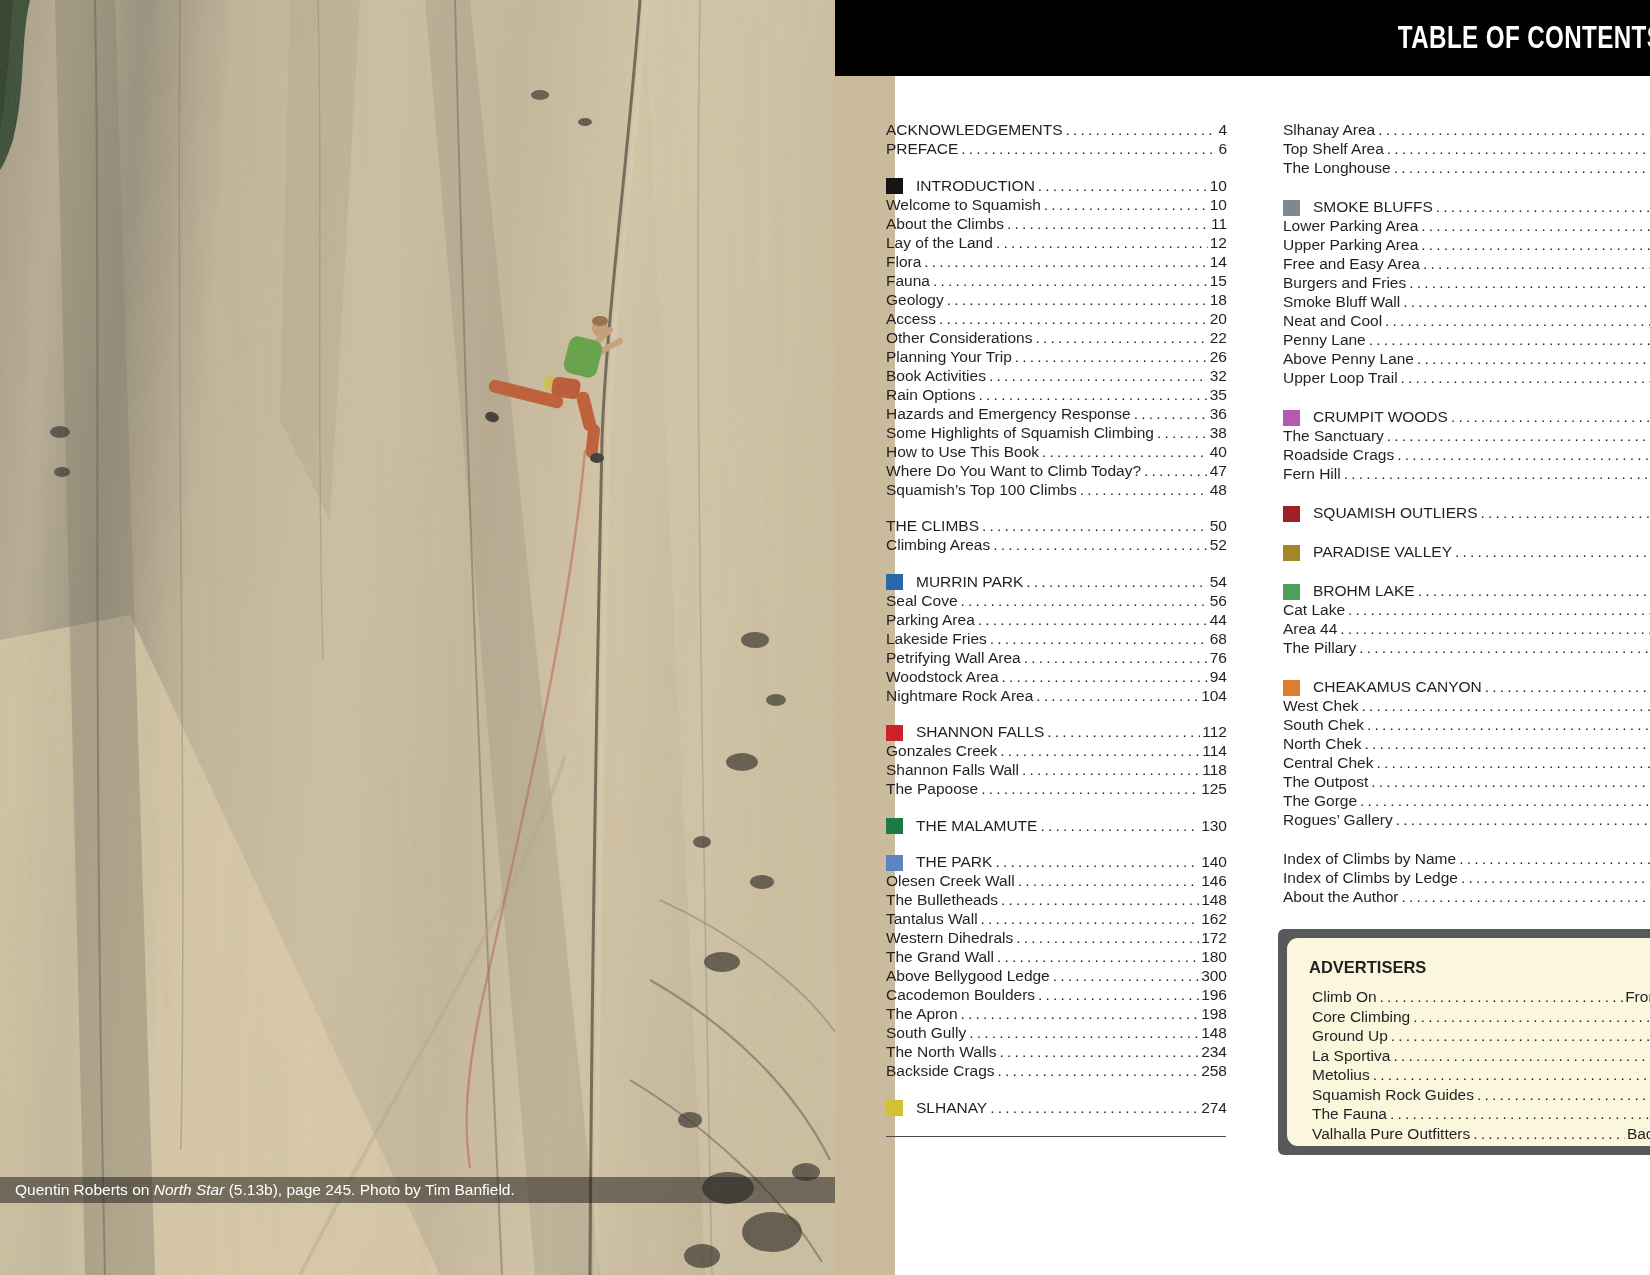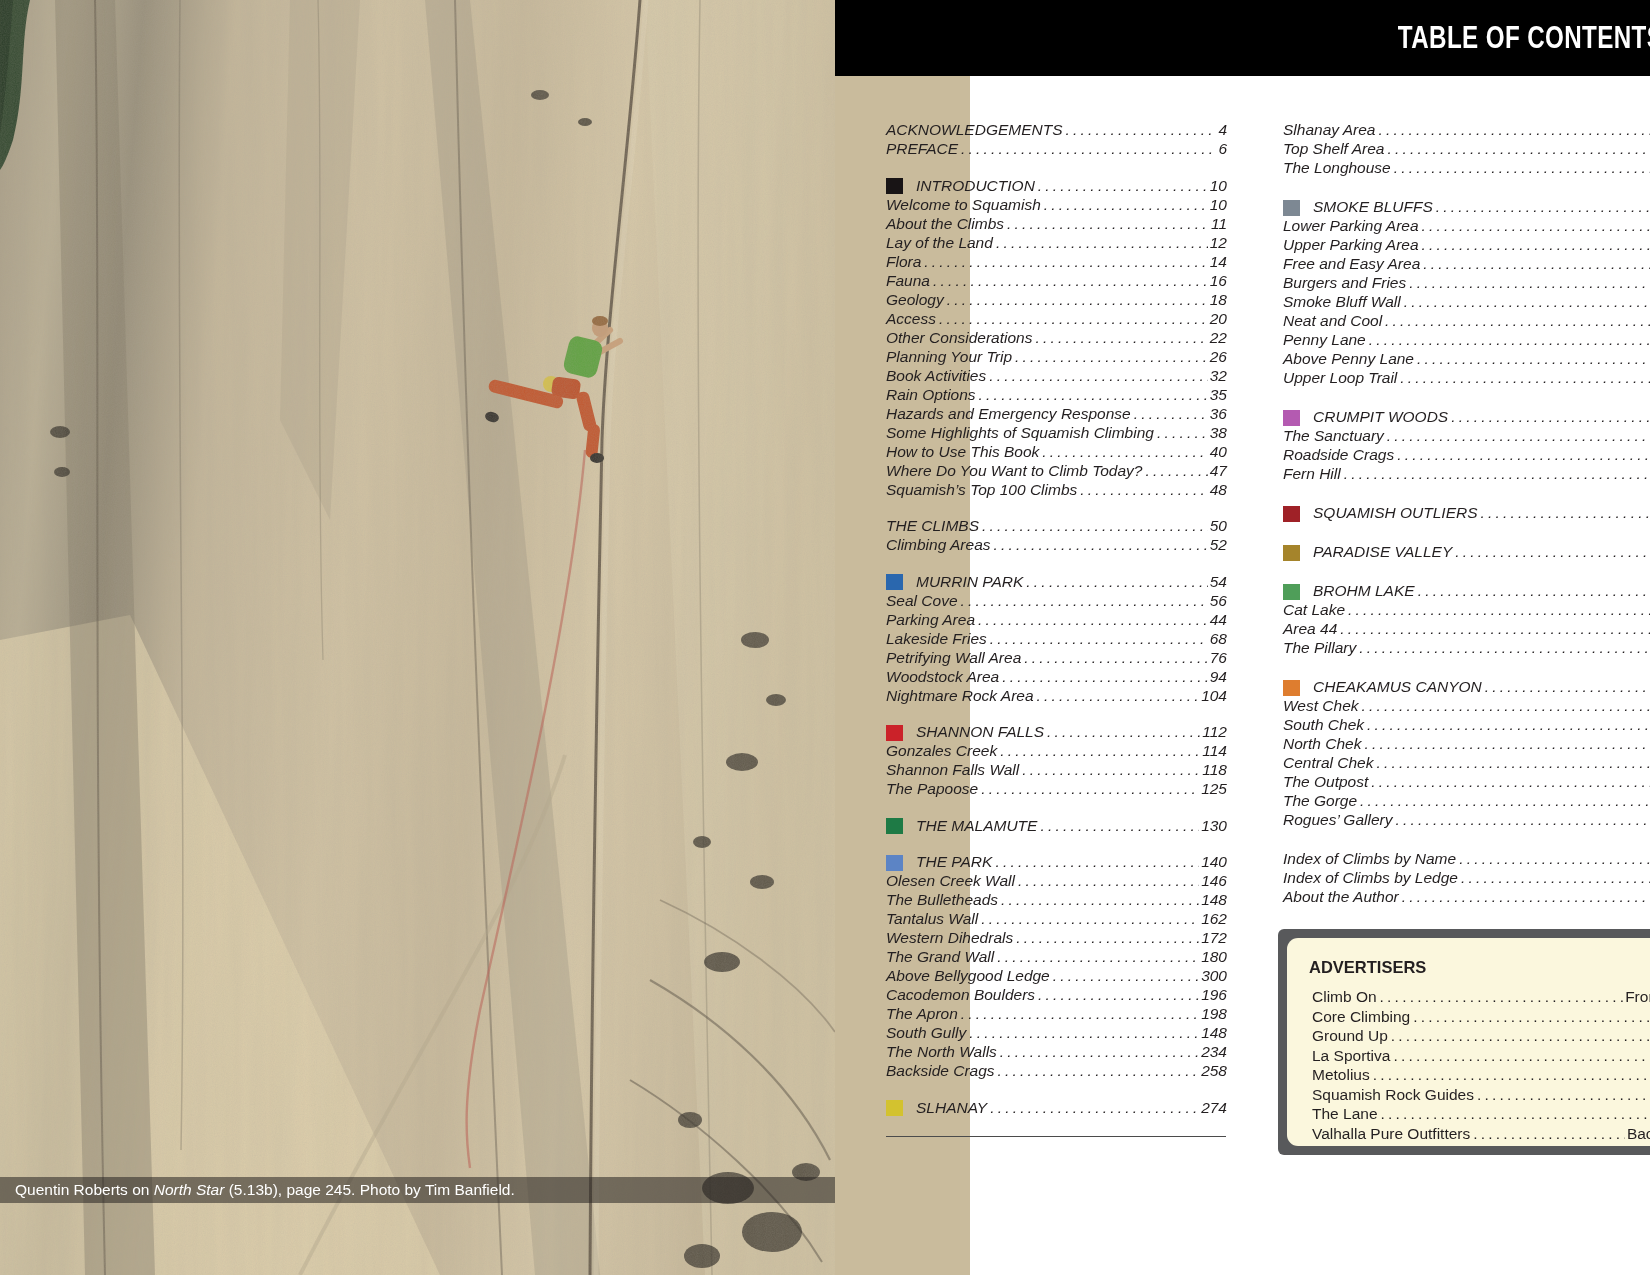--- a/index.html
+++ b/index.html
@@ -1,36 +1,36 @@
 <!DOCTYPE html>
 <html><head>
 <meta charset="utf-8">
 <style>
   html,body{margin:0;padding:0;background:#ffffff;}
   body{width:1650px;height:1275px;overflow:hidden;font-family:"Liberation Sans",sans-serif;color:#231f20;position:relative;}
   #stage{position:absolute;left:0;top:0;width:1650px;height:1275px;overflow:hidden;background:#fff;}
 
   
-  .photo{position:absolute;left:0;top:0;width:970px;height:1275px;overflow:hidden;background:#c9bb9c;}
+  .photo{position:absolute;left:0;top:0;width:895px;height:1275px;overflow:hidden;background:#c9bb9c;}
   .photo svg{display:block;}
   .caption{position:absolute;left:0;top:1177px;width:835px;height:26px;line-height:26px;
            background:rgba(38,35,32,.55);color:#fff;font-size:15.5px;padding-left:15px;
            box-sizing:border-box;white-space:nowrap;}
   .caption .route{font-style:italic;}
 
   
   .headerbar{position:absolute;left:835px;top:0;width:815px;height:76px;background:#000;overflow:hidden;}
   .headerbar .t{position:absolute;right:-13px;top:0;line-height:76px;color:#fff;font-size:31px;font-weight:bold;
                 transform:scaleX(.78);transform-origin:right center;letter-spacing:.5px;white-space:nowrap;}
 
   
   .toc{position:absolute;top:121px;font-size:15.5px;}
   #left-col{left:886px;width:341px;}
   #right-col{left:1283px;width:384px;}
-  .toc-group{margin-bottom:17.5px;font-style:italic;}
+  .toc-group{margin-bottom:17.5px;}
   #right-col .toc-group{margin-bottom:20px;}
   .toc-row{display:flex;align-items:baseline;height:19px;white-space:nowrap;}
   .swatch{width:17px;height:16px;margin-right:13px;align-self:center;flex:none;}
   .toc-label{flex:none;}
   .dots{flex:1 1 auto;overflow:hidden;letter-spacing:3.2px;margin-left:3px;}
   .toc-page{flex:none;margin-left:2px;text-align:right;}
   #left-rule{position:absolute;left:886px;top:1136px;width:340px;height:1px;background:#4b4b4b;}
 
   
   #ad-box{position:absolute;left:1278px;top:929px;width:450px;height:226px;background:#58595b;border-radius:6px;}
@@ -175,21 +175,21 @@
           <span class="toc-page">12</span>
         </div>
         <div class="toc-row">
           <span class="toc-label">Flora</span>
           <span class="dots">........................................................................................................................</span>
           <span class="toc-page">14</span>
         </div>
         <div class="toc-row">
           <span class="toc-label">Fauna</span>
           <span class="dots">........................................................................................................................</span>
-          <span class="toc-page">16</span>
+          <span class="toc-page">15</span>
         </div>
         <div class="toc-row">
           <span class="toc-label">Geology</span>
           <span class="dots">........................................................................................................................</span>
           <span class="toc-page">18</span>
         </div>
         <div class="toc-row">
           <span class="toc-label">Access</span>
           <span class="dots">........................................................................................................................</span>
           <span class="toc-page">20</span>
@@ -578,21 +578,21 @@
           </div>
           <div class="toc-row">
             <span class="toc-label">Metolius</span>
             <span class="dots">........................................................................................................................</span>
           </div>
           <div class="toc-row">
             <span class="toc-label">Squamish Rock Guides</span>
             <span class="dots">........................................................................................................................</span>
           </div>
           <div class="toc-row">
-            <span class="toc-label">The Lane</span>
+            <span class="toc-label">The Fauna</span>
             <span class="dots">........................................................................................................................</span>
           </div>
           <div class="toc-row">
             <span class="toc-label">Valhalla Pure Outfitters</span>
             <span class="dots">........................................................................................................................</span>
             <span class="toc-page">Back Cover</span>
           </div>
         </div>
     </div>
   </div>

